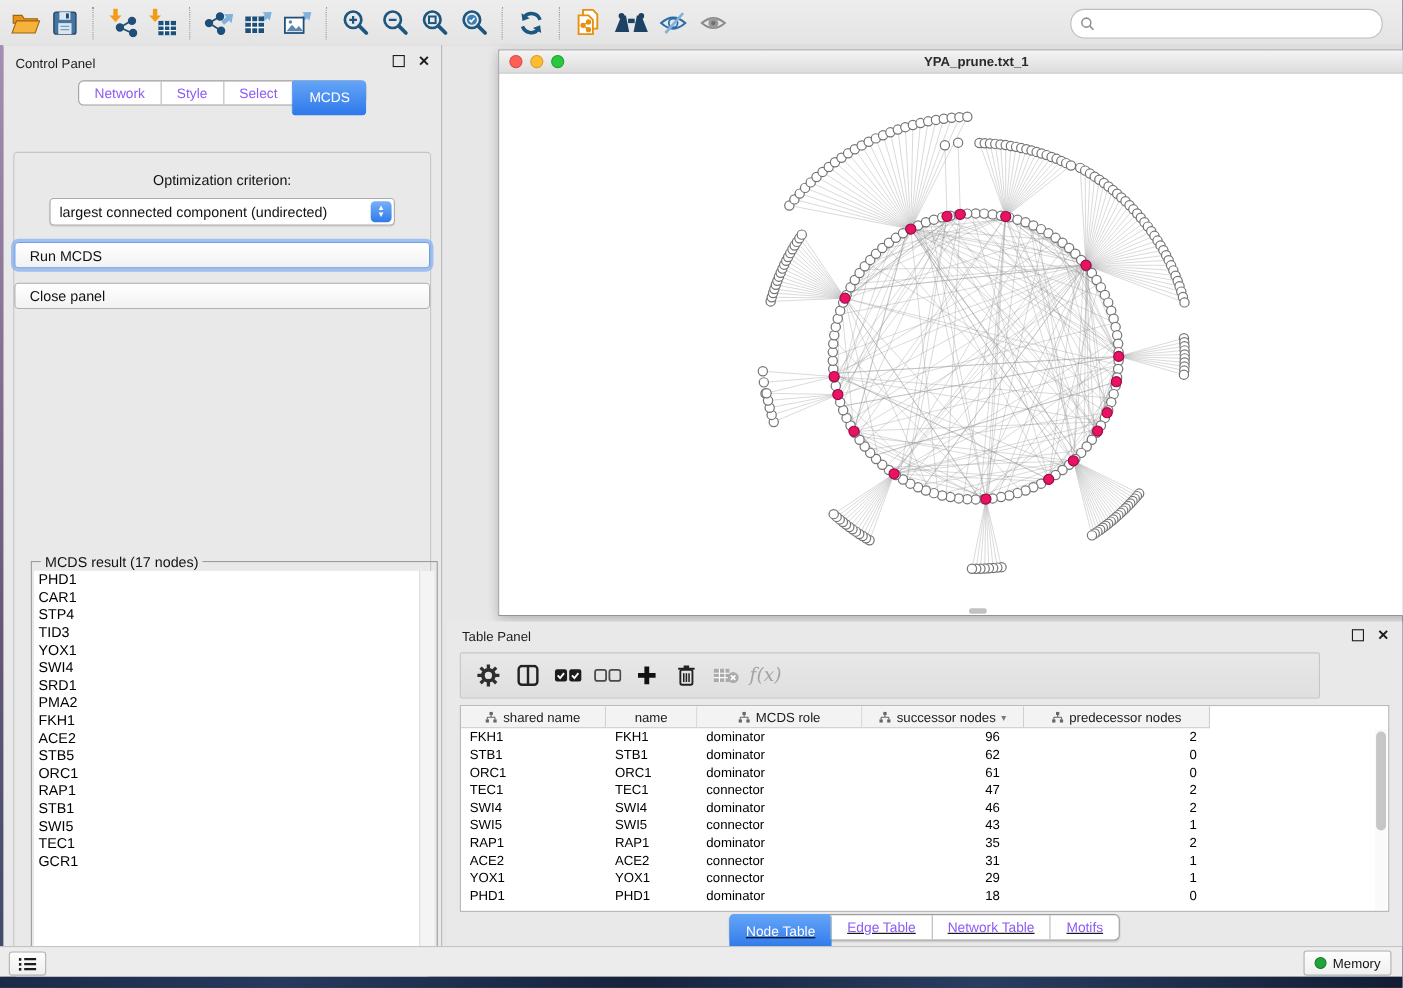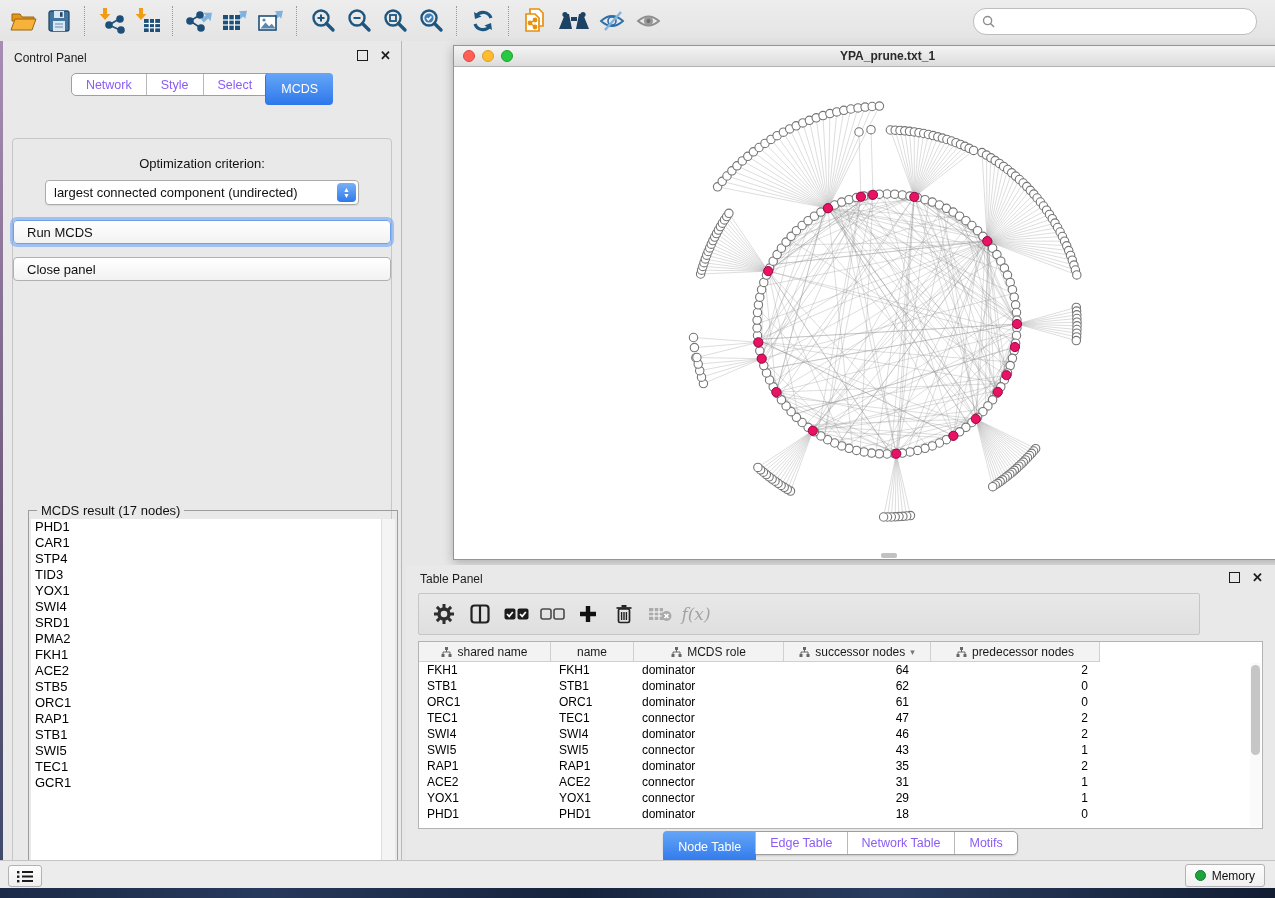--- a/index.html
+++ b/index.html
@@ -74,21 +74,21 @@
   .tbl{position:absolute;left:12px;top:76px;width:845px;height:188px;background:#fff;border:1px solid #b3b3b3;
        box-sizing:border-box;overflow:hidden;}
   .thead{display:flex;height:20px;background:#fff;}
   .th{background:#f3f3f3;border-right:1px solid #d0d0d0;border-bottom:1px solid #d0d0d0;display:flex;
       align-items:center;justify-content:center;gap:5px;font-size:12px;color:#1a1a1a;box-sizing:border-box;}
   .tbody .tr{display:flex;height:16px;align-items:center;}
   .td{font-size:12px;color:#000;box-sizing:border-box;white-space:nowrap;overflow:hidden;}
   .vscroll{position:absolute;right:1px;top:21px;width:11px;bottom:1px;background:#fafafa;}
   .vthumb{position:absolute;left:1px;top:2px;width:9px;height:90px;background:#c6c6c6;border-radius:5px;}
   .tp-tabs{position:absolute;left:0;right:0;bottom:5px;display:flex;justify-content:center;}
-  .tp-tabs .seg{height:22px;box-shadow:0 1px 2px rgba(0,0,0,.15);}
+  .tp-tabs .seg{height:22px;box-shadow:0 1px 2px rgba(0,0,0,.15);text-decoration:underline;}
 
   
   .statusbar{left:0;top:860px;width:1275px;height:28px;background:#ececec;border-top:1px solid #c3c3c3;box-sizing:border-box;}
   .listbtn{position:absolute;left:8px;top:4px;width:32px;height:20px;background:linear-gradient(#fdfdfd,#efefef);
            border:1px solid #b3b3b3;border-radius:3px;display:flex;align-items:center;justify-content:center;}
   .membtn{position:absolute;right:10px;top:3px;height:21px;padding:0 9px;background:linear-gradient(#fdfdfd,#f0f0f0);
           border:1px solid #b3b3b3;border-radius:3px;display:flex;align-items:center;gap:6px;font-size:12px;color:#111;}
   .memdot{width:9px;height:9px;border-radius:50%;background:#1fa33c;border:1px solid #157a2b;}
 </style>
 </head>
@@ -1062,21 +1062,21 @@
   <rect x="7.5" y="7" width="3" height="3" fill="#666"></rect>
           </svg>
           <span>predecessor nodes</span>
         </div>
       </div>
     <div class="tbody" id="table-body">
         <div class="tr">
           <div class="td" style="width:132px;text-align:left;padding-left:8px">FKH1</div>
           <div class="td" style="width:83px;text-align:left;padding-left:8px">FKH1</div>
           <div class="td" style="width:150px;text-align:left;padding-left:8px">dominator</div>
-          <div class="td" style="width:147px;text-align:right;padding-right:22px">64</div>
+          <div class="td" style="width:147px;text-align:right;padding-right:22px">96</div>
           <div class="td" style="width:169px;text-align:right;padding-right:12px">2</div>
         </div>
         <div class="tr">
           <div class="td" style="width:132px;text-align:left;padding-left:8px">STB1</div>
           <div class="td" style="width:83px;text-align:left;padding-left:8px">STB1</div>
           <div class="td" style="width:150px;text-align:left;padding-left:8px">dominator</div>
           <div class="td" style="width:147px;text-align:right;padding-right:22px">62</div>
           <div class="td" style="width:169px;text-align:right;padding-right:12px">0</div>
         </div>
         <div class="tr">

